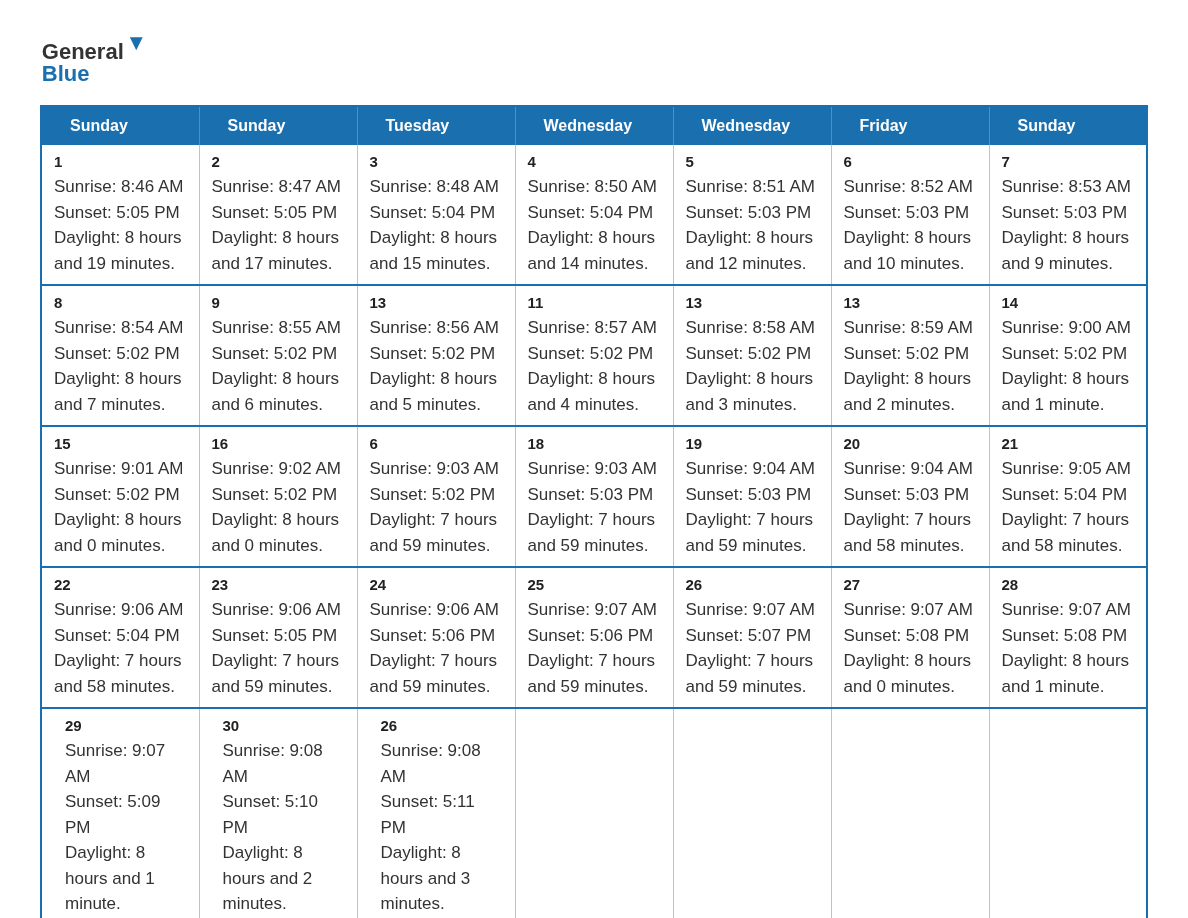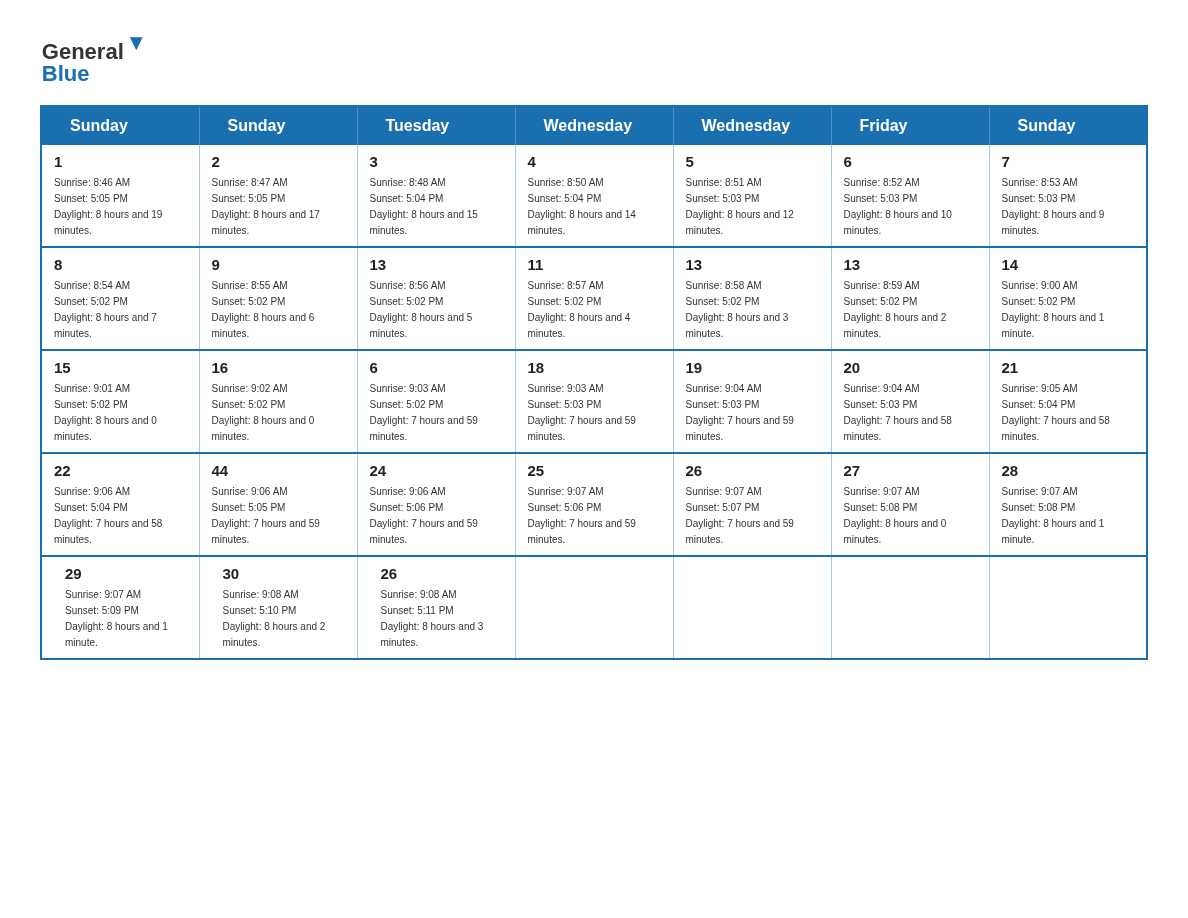--- a/index.html
+++ b/index.html
@@ -69,21 +69,21 @@
       border-right: none;
     }
     .day-number {
       font-size: 15px;
       font-weight: bold;
       color: #222;
       display: block;
       margin-bottom: 4px;
     }
     .day-info {
-      font-size: 10px;
+      font-size: 17px;
       color: #333;
       line-height: 1.5;
     }
     .empty-cell {
       background: #fff;
     }
 
     
     .logo-svg {
       width: 110px;
@@ -209,21 +209,21 @@
         <span class="day-number">21</span>
         <span class="day-info">Sunrise: 9:05 AM<br>Sunset: 5:04 PM<br>Daylight: 7 hours and 58 minutes.</span>
       </td>
       </tr>
       <tr>
         <td>
         <span class="day-number">22</span>
         <span class="day-info">Sunrise: 9:06 AM<br>Sunset: 5:04 PM<br>Daylight: 7 hours and 58 minutes.</span>
       </td>
         <td>
-        <span class="day-number">44</span>
+        <span class="day-number">23</span>
         <span class="day-info">Sunrise: 9:06 AM<br>Sunset: 5:05 PM<br>Daylight: 7 hours and 59 minutes.</span>
       </td>
         <td>
         <span class="day-number">24</span>
         <span class="day-info">Sunrise: 9:06 AM<br>Sunset: 5:06 PM<br>Daylight: 7 hours and 59 minutes.</span>
       </td>
         <td>
         <span class="day-number">25</span>
         <span class="day-info">Sunrise: 9:07 AM<br>Sunset: 5:06 PM<br>Daylight: 7 hours and 59 minutes.</span>
       </td>

